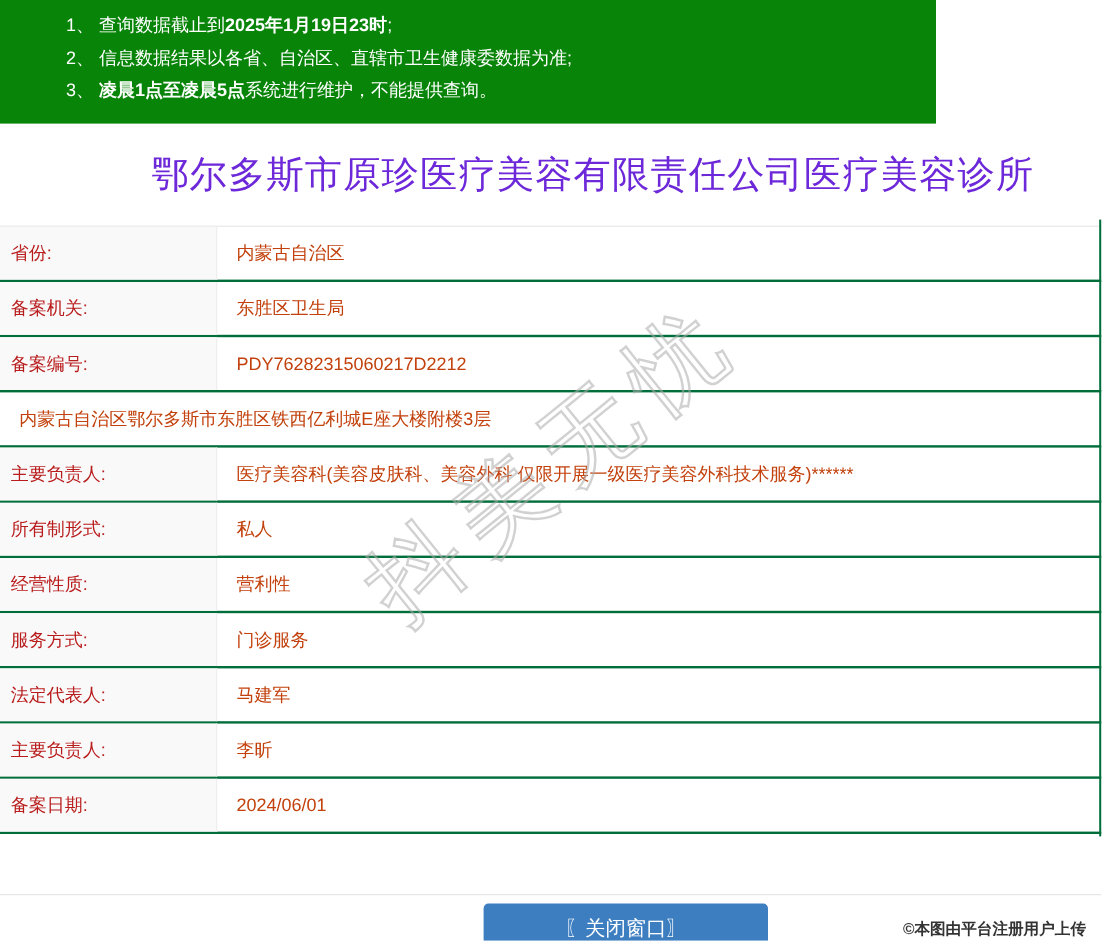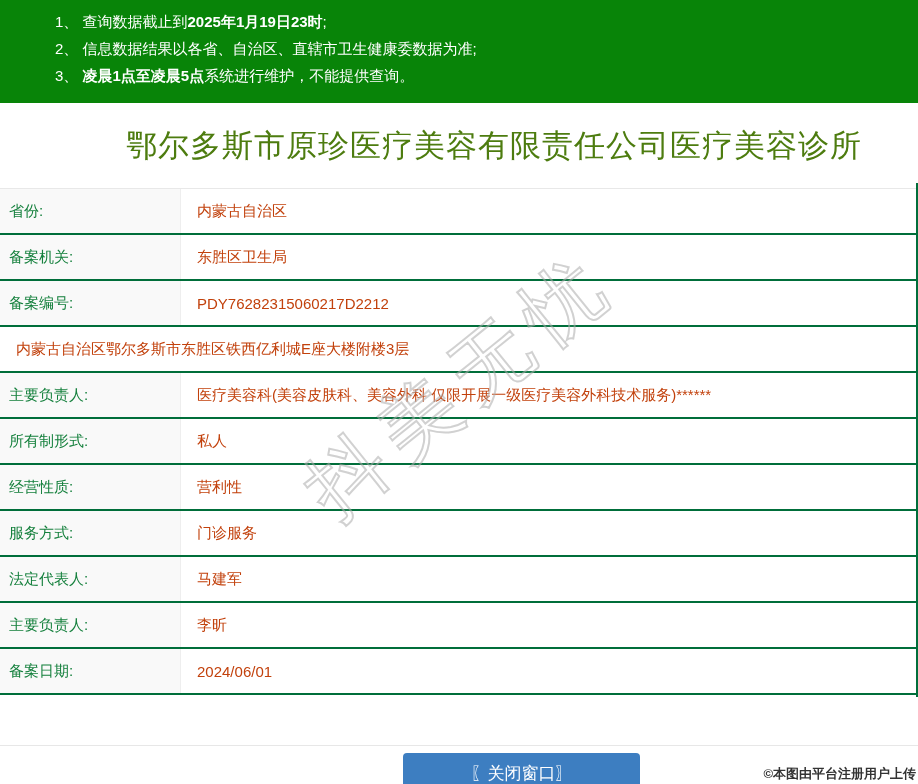--- a/index.html
+++ b/index.html
@@ -2,40 +2,40 @@
 <html><head>
 <meta charset="utf-8">
 <style>
   html,body{margin:0;padding:0;background:#fff;}
   .page{
     position:relative;width:918px;height:784px;overflow:hidden;
     font-family:"Liberation Sans","DejaVu Sans",sans-serif;color:#333;background:#fff;
   }
   
   .notice-bar{
-    box-sizing:border-box;width:918px;height:103px;background:#088408;
+    box-sizing:border-box;width:780px;height:103px;background:#088408;
     padding:8px 10px 0 55px;color:#fff;font-size:15px;
   }
   .notice-line{line-height:27px;white-space:nowrap;}
   .notice-line b{font-weight:bold;}
   
   .title-wrap{height:85px;display:flex;align-items:center;}
   .page-title{
-    margin:0 0 0 126px;font-size:31px;font-weight:400;color:#4d7c0f;
+    margin:0 0 0 126px;font-size:31px;font-weight:400;color:#6d28d9;
     letter-spacing:1px;white-space:nowrap;
   }
   
   .info-table{border-top:1px solid #e8e8e8;}
   .t-row{
     box-sizing:border-box;display:flex;height:46px;align-items:stretch;
     border-bottom:2px solid #006e3a;font-size:15px;
   }
   .t-label{
     box-sizing:border-box;width:181px;background:#f9f9f9;border-right:1px solid #eee;
-    display:flex;align-items:center;padding-left:9px;color:#15803d;
+    display:flex;align-items:center;padding-left:9px;color:#b91c1c;
   }
   .t-value{
     flex:1;display:flex;align-items:center;padding-left:16px;color:#c2410c;
     white-space:nowrap;overflow:hidden;
   }
   
   .watermark{
     position:absolute;left:250px;top:345px;width:420px;height:80px;
     text-align:center;font-size:78px;letter-spacing:14px;line-height:80px;
     color:rgba(255,255,255,0.08);
@@ -44,21 +44,21 @@
     pointer-events:none;z-index:6;white-space:nowrap;
   }
   
   .footer-sep{margin-top:50px;border-top:1px solid #e7e7e7;height:0;width:918px;}
   .close-button{
     display:block;margin:7px 0 0 403px;width:237px;height:42px;
     background:#3d7ec1;color:#fff;font-size:17px;border:none;border-radius:4px;
     font-family:inherit;cursor:pointer;line-height:36px;text-align:center;
   }
   .copyright-badge{
-    position:absolute;right:2px;bottom:1px;font-size:13px;font-weight:bold;color:#333;
+    position:absolute;right:13px;bottom:1px;font-size:13px;font-weight:bold;color:#333;
     text-shadow:-1px -1px 0 #fff,1px -1px 0 #fff,-1px 1px 0 #fff,1px 1px 0 #fff,
                 0 -1px 0 #fff,0 1px 0 #fff,-1px 0 0 #fff,1px 0 0 #fff;
     z-index:9;white-space:nowrap;
   }
   .right-border{
     position:absolute;right:0;top:183px;width:2px;height:514px;background:#006e3a;
   }
 </style>
 </head>
 <body>

